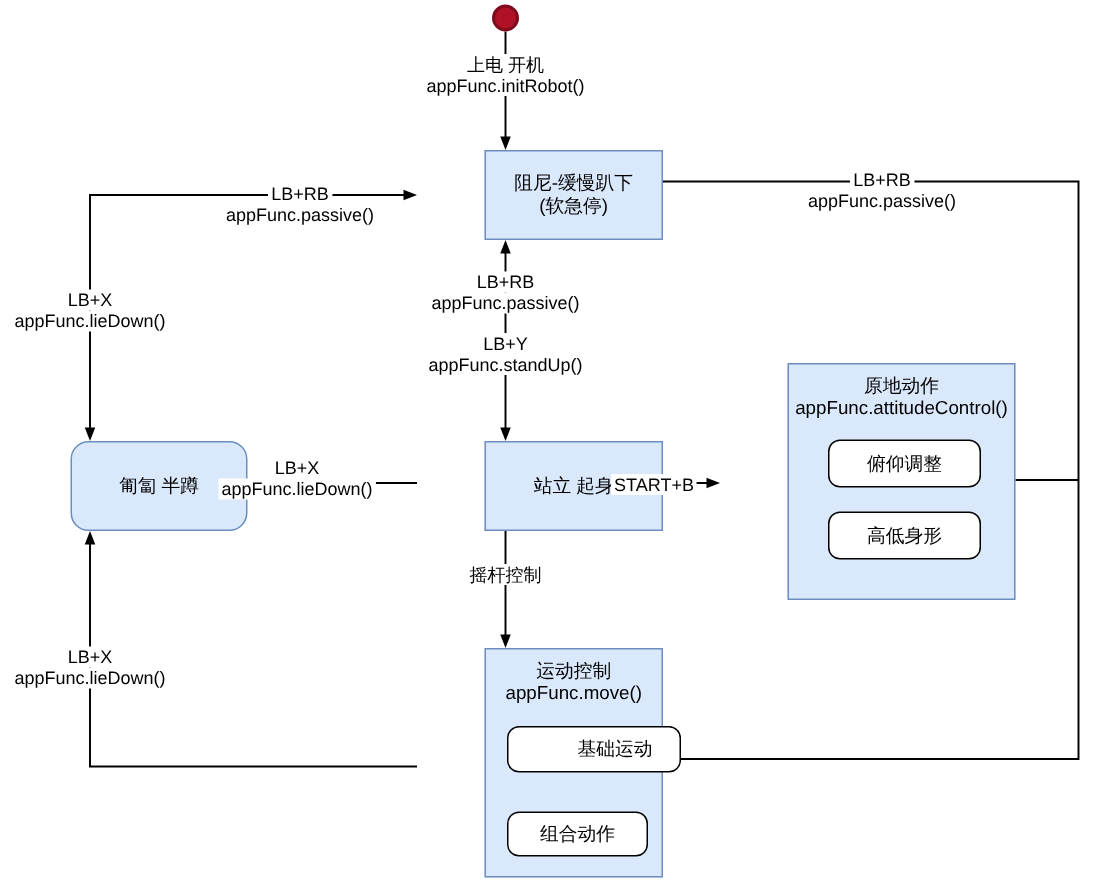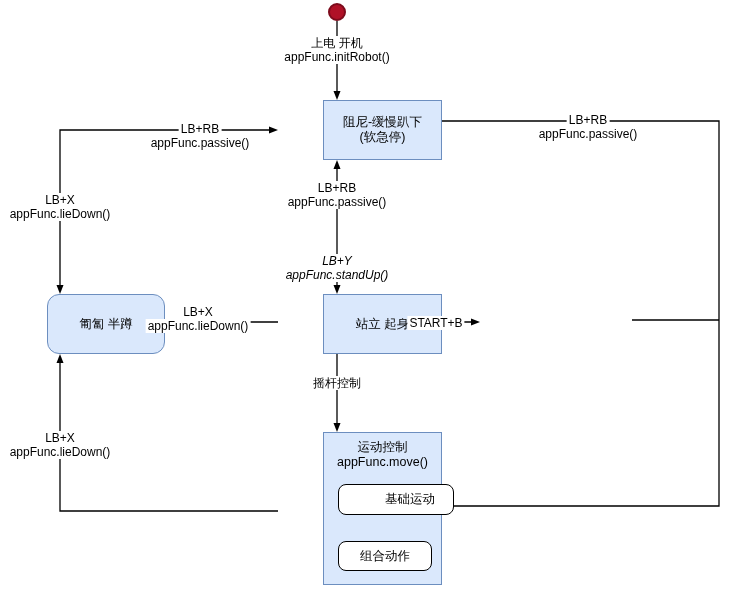--- a/index.html
+++ b/index.html
@@ -78,20 +78,30 @@
   </div>
 
   <div class="node" style="left:2px; top:294px; width:118px; height:60px;border-radius:12px;">
     <div class="ln">匍匐 半蹲</div>
   </div>
 
   <div class="node" style="left:278px; top:294px; width:119px; height:60px;">
     <div class="ln">站立 起身</div>
   </div>
 
+  <div class="node container-node" style="left:480px; top:242px; width:152px; height:158px;">
+    <div class="ln">原地动作</div>
+    <div class="ln">appFunc.attitudeControl()</div>
+    <div class="inner" style="left:26px; top:50px; width:102px; height:32px;">
+      <span>俯仰调整</span>
+    </div>
+    <div class="inner" style="left:26px; top:98px; width:102px; height:32px;">
+      <span>高低身形</span>
+    </div>
+  </div>
 
   <div class="node container-node" style="left:278px; top:432px; width:119px; height:153px;">
     <div class="ln">运动控制</div>
     <div class="ln">appFunc.move()</div>
     <div class="inner" style="left:14px; top:51px; width:116px; height:31px;padding-left:28px;">
       <span>基础运动</span>
     </div>
     <div class="inner" style="left:14px; top:108px; width:94px; height:30px;">
       <span>组合动作</span>
     </div>
@@ -110,21 +120,21 @@
   <div class="elabel" style="left:588px; top:127px;">
     <div class="ln"><span>LB+RB</span></div>
     <div class="ln"><span>appFunc.passive()</span></div>
   </div>
 
   <div class="elabel" style="left:337px; top:195px;">
     <div class="ln"><span>LB+RB</span></div>
     <div class="ln"><span>appFunc.passive()</span></div>
   </div>
 
-  <div class="elabel" style="left:337px; top:268px;font-style:italic;">
+  <div class="elabel" style="left:337px; top:236px;">
     <div class="ln"><span>LB+Y</span></div>
     <div class="ln"><span>appFunc.standUp()</span></div>
   </div>
 
   <div class="elabel" style="left:60px; top:207px;">
     <div class="ln"><span>LB+X</span></div>
     <div class="ln"><span>appFunc.lieDown()</span></div>
   </div>
 
   <div class="elabel" style="left:198px; top:319px;">

